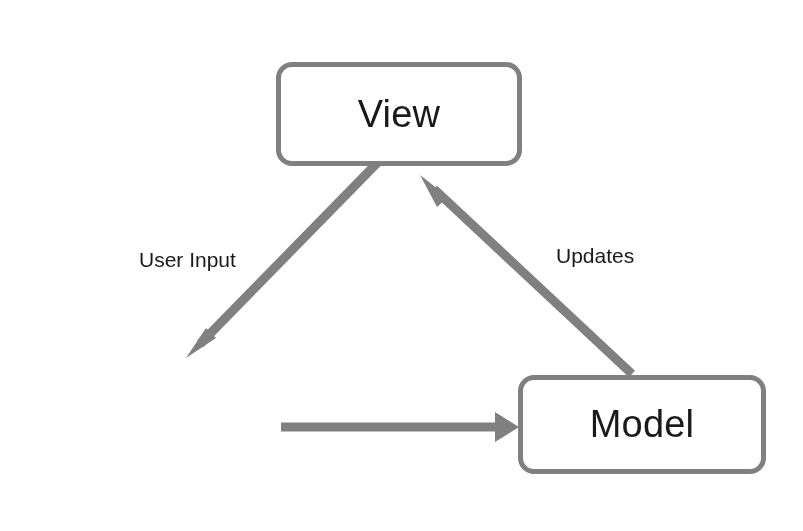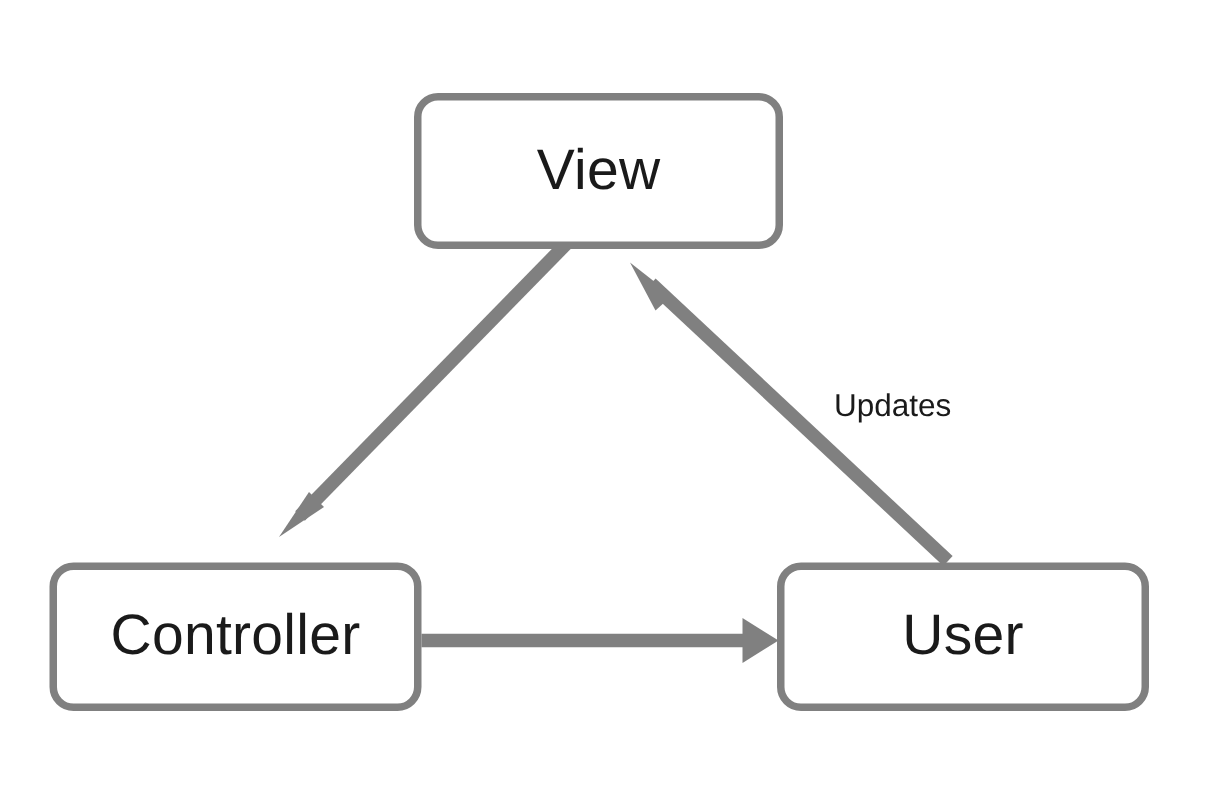--- a/index.html
+++ b/index.html
@@ -70,21 +70,21 @@
     font-size: 21px;
     font-weight: 400;
     white-space: nowrap;
   }
   #edge-label-user-input {
     left: 139px;
     top: 248px;
   }
   #edge-label-updates {
     left: 556px;
-    top: 259px;
+    top: 244px;
   }
   #edge-label-modifies {
     left: 337px;
     top: 448px;
   }
 </style>
 </head>
 <body>
 
 <div id="canvas">
@@ -104,25 +104,23 @@
     <g>
       <line x1="281" y1="427" x2="497" y2="427" stroke="#808080" stroke-width="9" stroke-linecap="butt"></line>
       <polygon points="519,427 495,412 495,442" fill="#808080"></polygon>
     </g>
   </svg>
 
   <div class="node-box" id="node-view">
     <span class="node-label">View</span>
   </div>
 
-  <div class="node-box" id="node-controller">
-    <span class="node-label">Controller</span>
+
+  <div class="node-box" id="node-model">
+    <span class="node-label">Model</span>
   </div>
 
-  <div class="node-box" id="node-model">
-    <span class="node-label">User</span>
-  </div>
-
+  <div class="edge-label" id="edge-label-user-input">User Input</div>
 
 
   <div class="edge-label" id="edge-label-updates">Updates</div>
 
 </div>
 
 </body></html>

